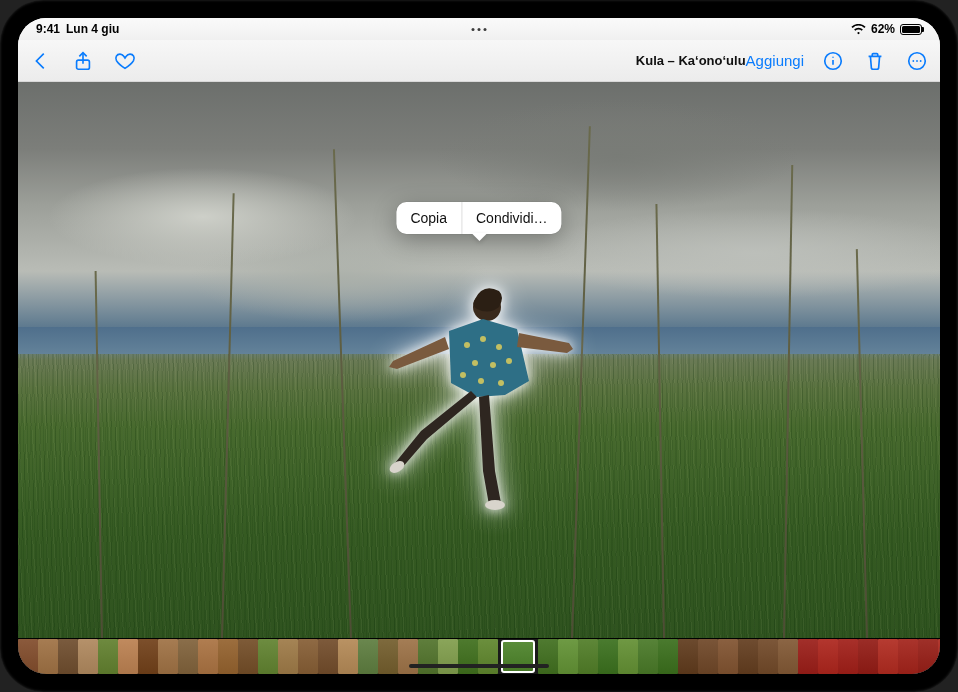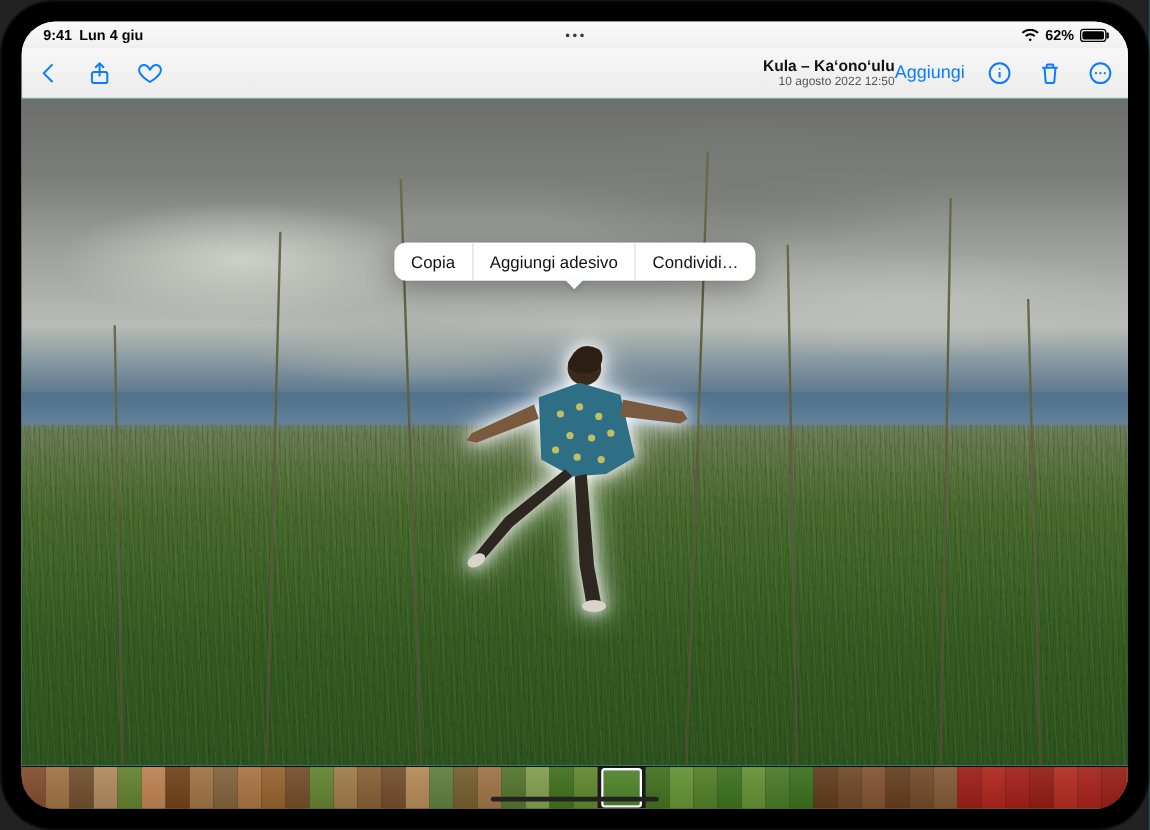--- a/index.html
+++ b/index.html
@@ -212,21 +212,20 @@
             </svg>
         </span>
         <span class="icon-btn">
           <svg viewBox="0 0 24 24">
               <path d="M12 20s-7-4.5-9.3-8.5C.9 8.1 3 4.5 6.5 4.5c2 0 3.4 1.2 4.2 2.4l1.3 1.8 1.3-1.8c.8-1.2 2.2-2.4 4.2-2.4 3.5 0 5.6 3.6 3.8 7C19 15.5 12 20 12 20z"></path>
             </svg>
         </span>
       </div>
       <div class="nav-center">
         <div class="nav-title">Kula – Ka‘ono‘ulu</div>
-        <div class="nav-subtitle">10 agosto 2022 12:50</div>
       </div>
       <div class="nav-right">
         <span class="txt-btn">Aggiungi</span>
         <span class="icon-btn">
           <svg viewBox="0 0 24 24">
               <circle cx="12" cy="12" r="9"></circle>
               <line x1="12" y1="11" x2="12" y2="16"></line>
               <circle cx="12" cy="8" r="0.8" fill="#0a7cfd" stroke="none"></circle>
             </svg>
         </span>
@@ -288,21 +287,20 @@
         <path d="M110 124 L116 200 L122 232 L110 234 L104 200 L100 126 Z" fill="#2e2620"></path>
 
         <path d="M98 126 L48 168 L22 198 L16 192 L42 160 L92 120 Z" fill="#2e2620"></path>
 
         <ellipse cx="116" cy="234" rx="10" ry="5" fill="#d8d4cc"></ellipse>
         <ellipse cx="18" cy="196" rx="8" ry="5" fill="#d8d4cc" transform="rotate(-30 18 196)"></ellipse>
       </svg>
 
       <div class="context-menu">
         <div class="cm-item">Copia</div>
-        <div class="cm-item">Aggiungi adesivo</div>
         <div class="cm-item">Condividi…</div>
       </div>
     </div>
 
     <div class="thumb-strip" id="thumbs">
         <div class="thumb" style="background: linear-gradient(rgb(139, 90, 60), rgb(119, 70, 40));"></div>
         <div class="thumb" style="background: linear-gradient(rgb(166, 124, 82), rgb(146, 104, 62));"></div>
         <div class="thumb" style="background: linear-gradient(rgb(122, 91, 62), rgb(102, 71, 42));"></div>
         <div class="thumb" style="background: linear-gradient(rgb(181, 145, 106), rgb(161, 125, 86));"></div>
         <div class="thumb" style="background: linear-gradient(rgb(110, 138, 63), rgb(90, 118, 43));"></div>

